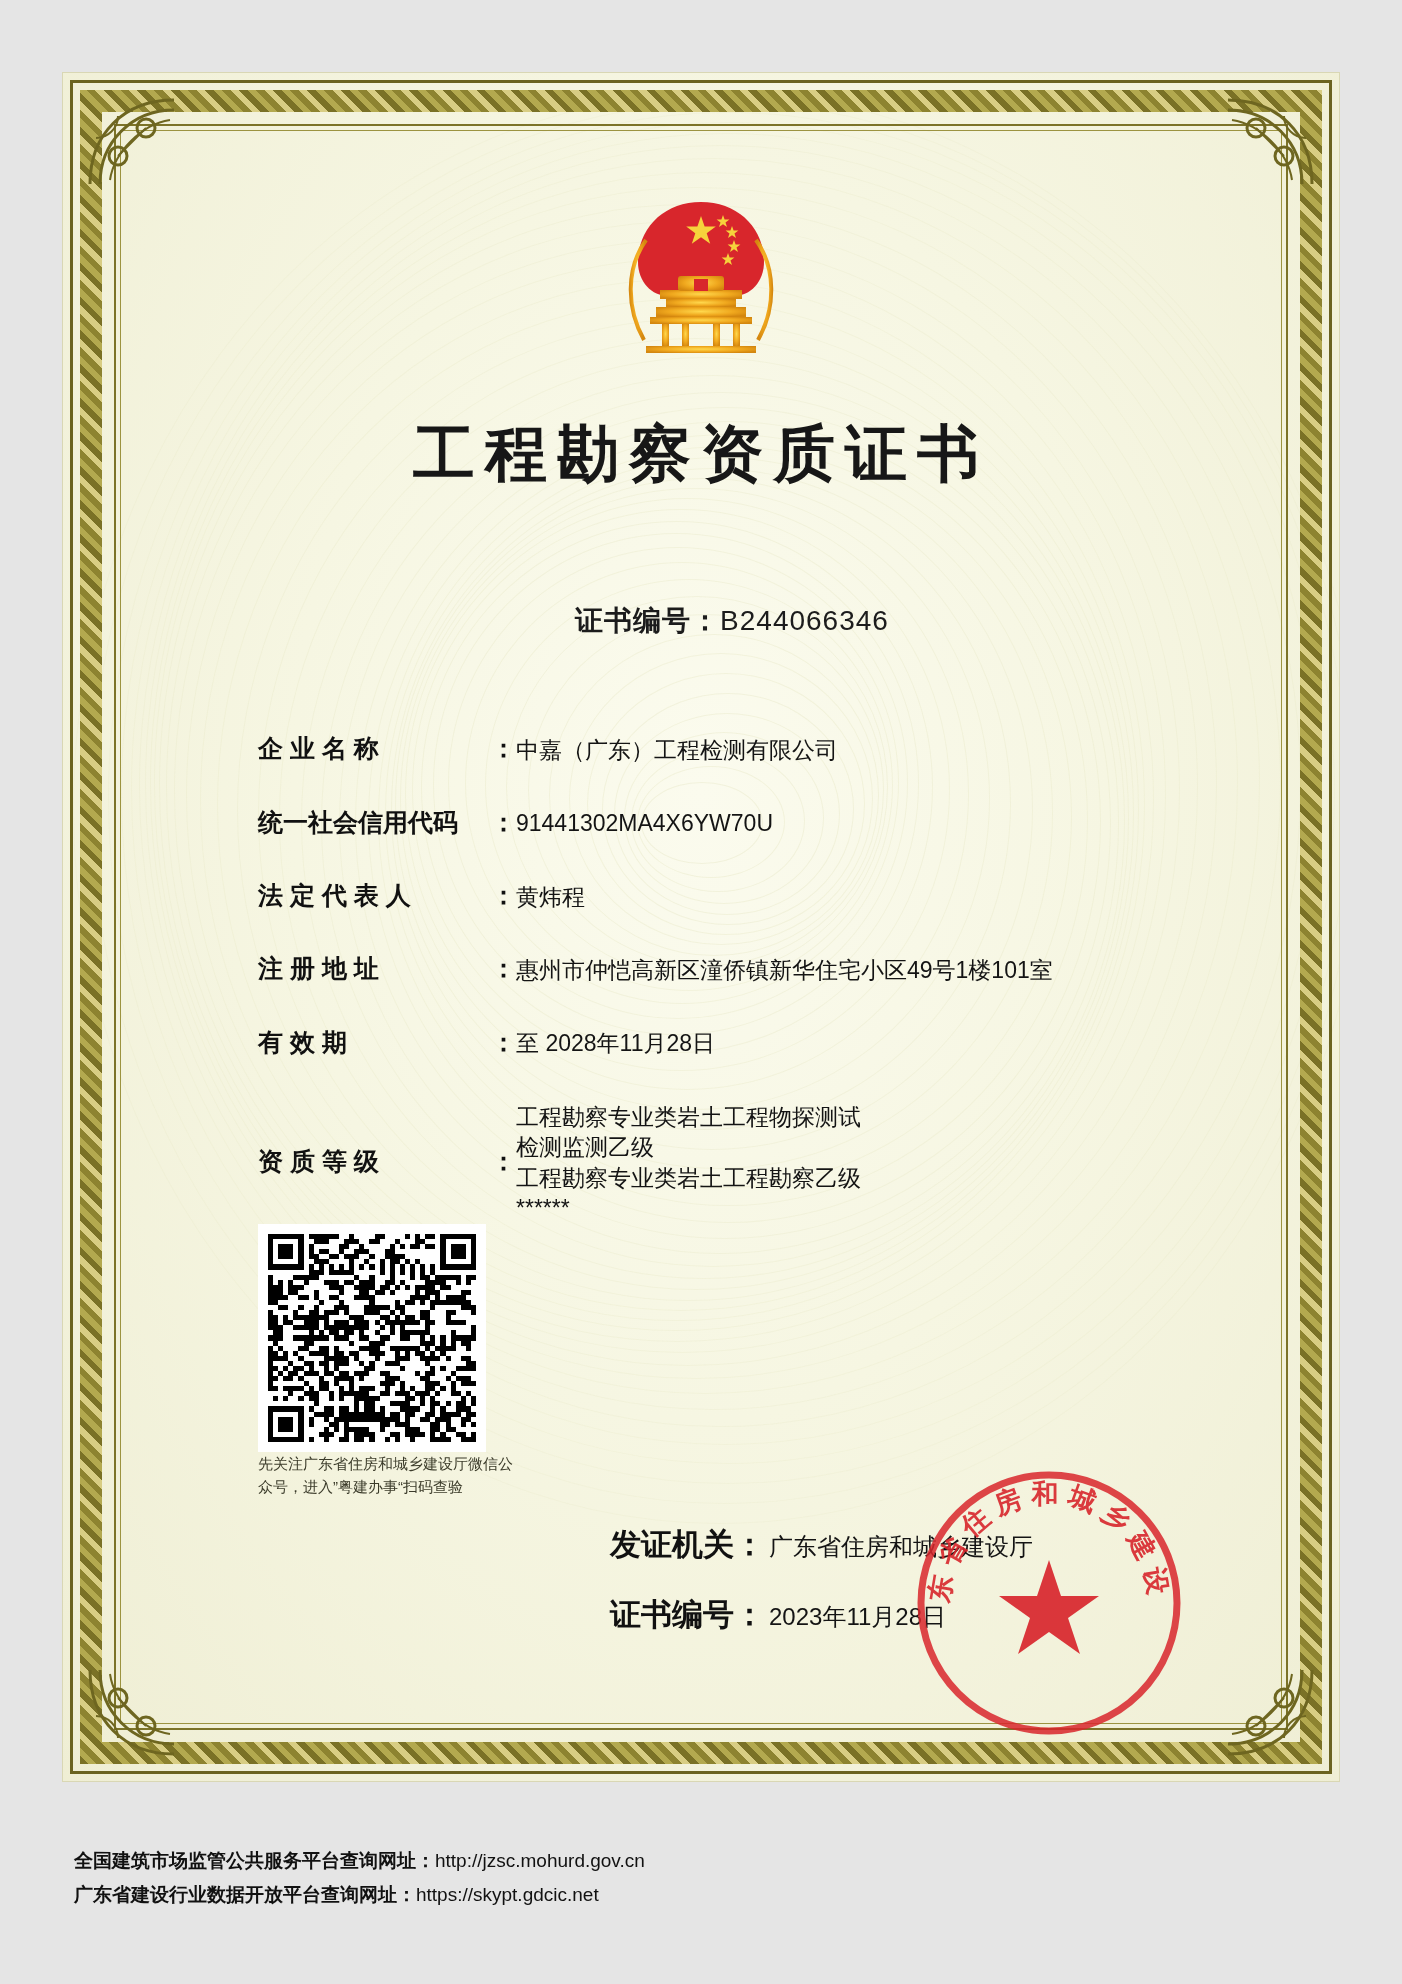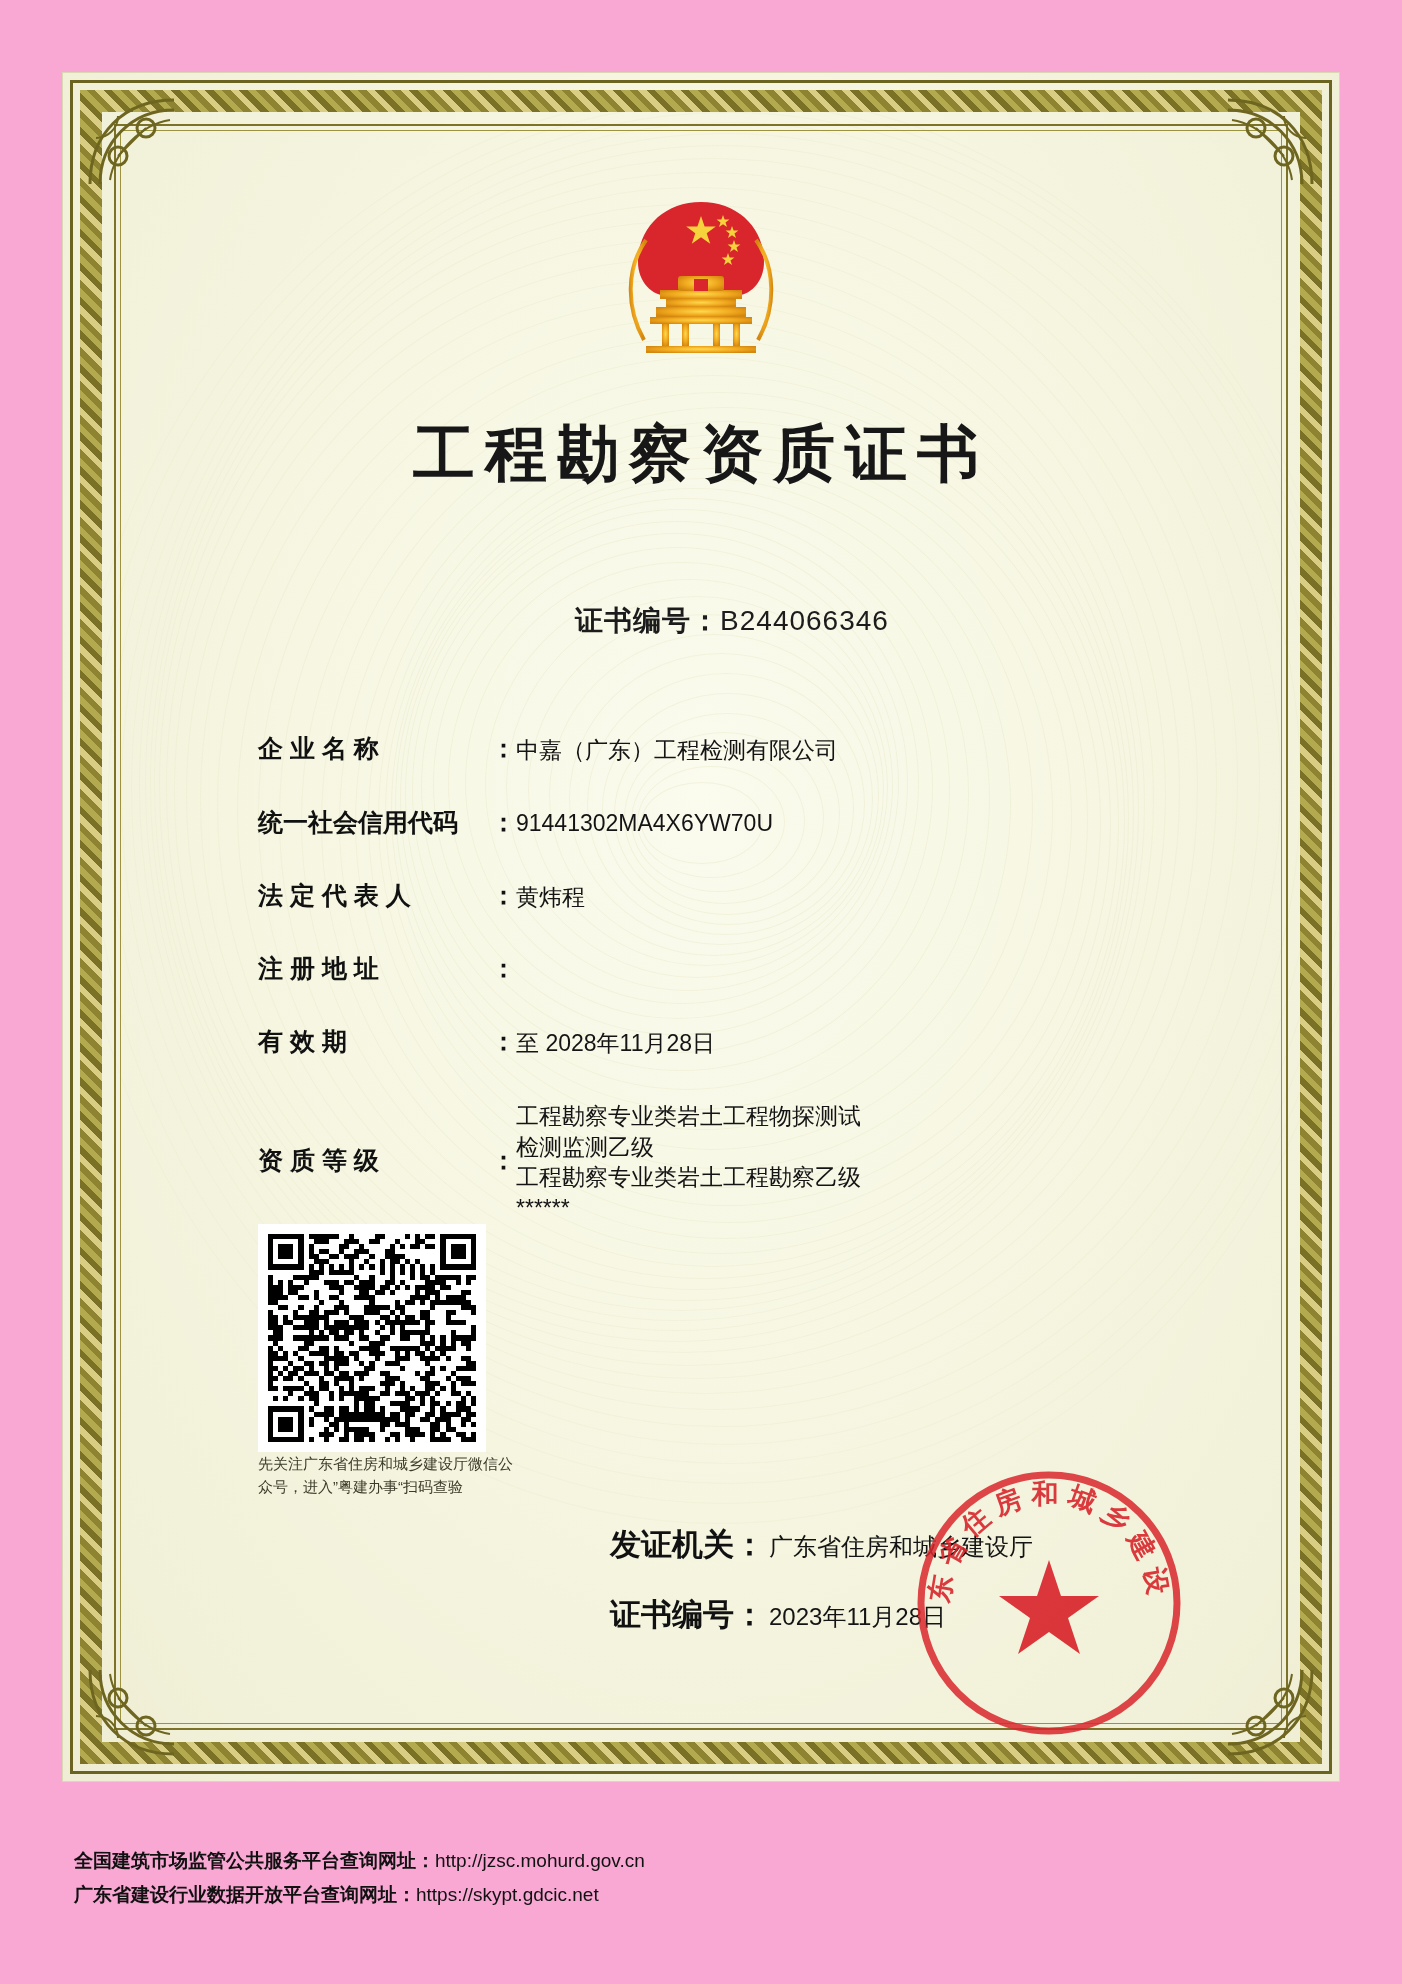--- a/index.html
+++ b/index.html
@@ -14,21 +14,21 @@
     position: relative;
     overflow: hidden;
   }
 
   
   .page {
     position: absolute;
     left: 0; top: 0;
     width: 1402px;
     height: 1984px;
-    background: #f9a8d4;
+    background: #e5e5e5;
   }
 
   .cert {
     position: absolute;
     left: 62px;
     top: 72px;
     width: 1278px;
     height: 1710px;
     background:
       radial-gradient(ellipse at 50% 42%, #fbfbee 0%, #f6f6e2 45%, #efeed4 100%);
@@ -408,20 +408,21 @@
           <span class="colon">：</span>
         </div>
         <div class="fvalue">黄炜程</div>
       </div>
 
       <div class="frow">
         <div class="flabel">
           <span>注 册 地 址</span>
           <span class="colon">：</span>
         </div>
+        <div class="fvalue">惠州市仲恺高新区潼侨镇新华住宅小区49号1楼101室</div>
       </div>
 
       <div class="frow">
         <div class="flabel">
           <span>有 效 期</span>
           <span class="colon">：</span>
         </div>
         <div class="fvalue">至 2028年11月28日</div>
       </div>
 

